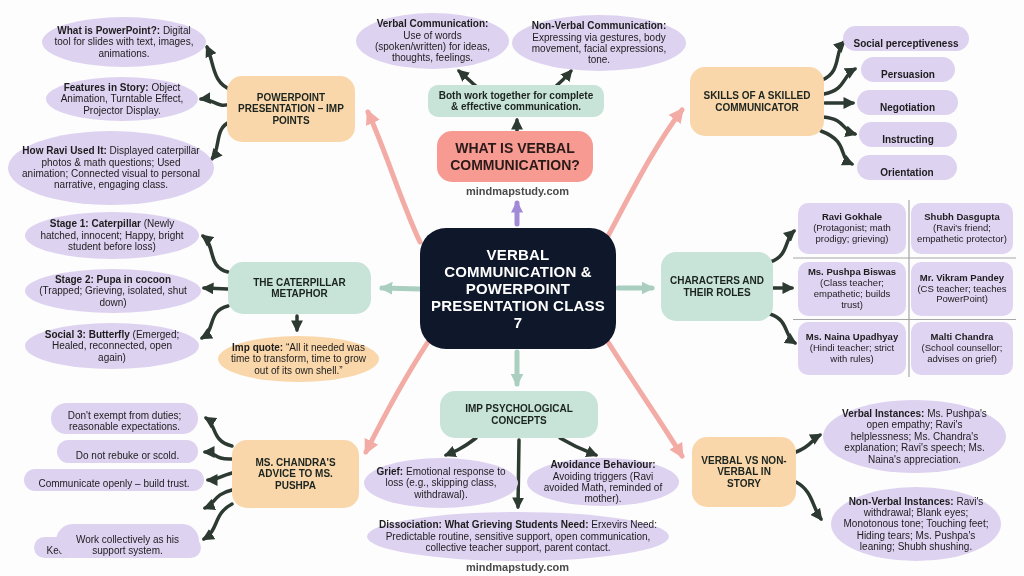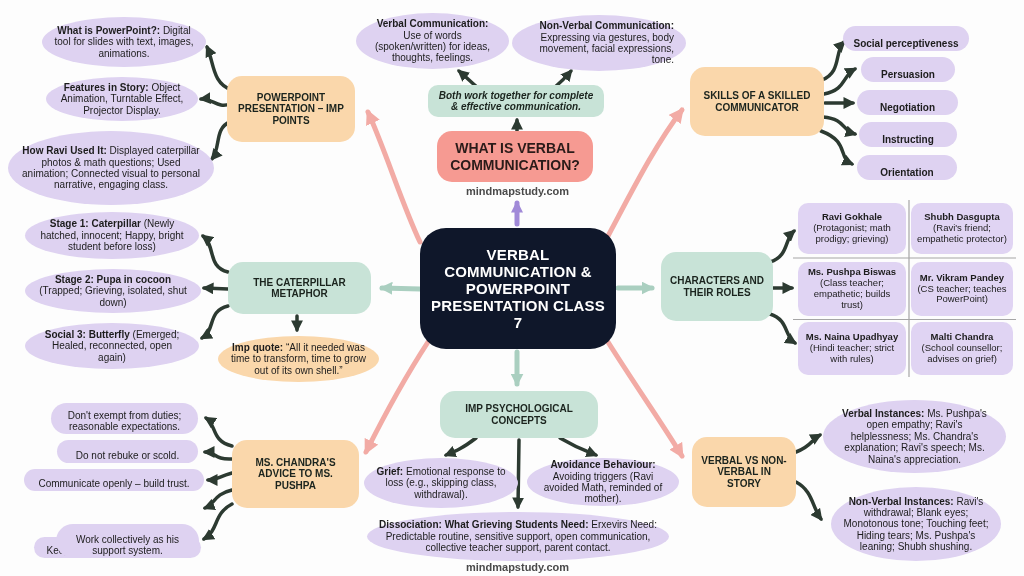--- a/index.html
+++ b/index.html
@@ -9,21 +9,21 @@
   .node{position:absolute;z-index:2;display:flex;align-items:center;justify-content:center;
         text-align:center;box-sizing:border-box;color:#1c1c1c;}
   .txt{margin:0;line-height:1.14;}
   .bubble{background:#ded2f1;border-radius:50%;font-size:10px;padding:3px 12px;}
   .pill{background:#ded2f1;border-radius:999px;font-size:10px;font-weight:bold;padding:2px 8px;align-items:flex-end;}
   .bubble b{font-weight:bold;}
   .header{border-radius:15px;font-weight:bold;font-size:10px;line-height:1.15;padding:4px 8px;color:#1b241e;}
   .peach{background:#fad7ab;}
   .mint{background:#c8e3d7;}
   .salmon{background:#f69a92;color:#2a1b19;}
-  .note{background:#c8e3d7;border-radius:10px;font-weight:bold;font-size:10px;padding:3px 8px;color:#1b241e;font-style:italic;}
+  .note{background:#c8e3d7;border-radius:10px;font-weight:bold;font-size:10px;padding:3px 8px;color:#1b241e;}
   .center-box{background:#0f172a;color:#ffffff;border-radius:26px;font-weight:bold;font-size:15px;
               line-height:1.25;padding:8px;letter-spacing:.2px;}
   .quote{background:#fad7ab;border-radius:50%;font-size:10px;padding:3px 10px;}
   .char-cell{background:#e0d4f3;border-radius:10px;font-size:9.5px;padding:3px 5px;line-height:1.12;}
   .char-cell b{display:block;font-size:9.5px;}
   .site{position:absolute;z-index:2;font-size:11px;font-weight:bold;color:#4a4a4a;text-align:center;}
 </style>
 </head>
 <body>
 
@@ -108,21 +108,21 @@
     <span>WHAT IS VERBAL COMMUNICATION?</span>
   </div>
   <div class="site" style="left:455px;top:185px;width:125px;">mindmapstudy.com</div>
   <div class="node note" style="left:428px;top:85px;width:176px;height:32px;">
     <span>Both work together for complete &amp; effective communication.</span>
   </div>
   <div class="node bubble" style="left:356px;top:13px;width:153px;height:56px;">
     <p class="txt"><b>Verbal Communication:</b>
     <span>Use of words (spoken/written) for ideas, thoughts, feelings.</span></p>
   </div>
-  <div class="node bubble" style="left:512px;top:15px;width:174px;height:56px;text-align:right;">
+  <div class="node bubble" style="left:512px;top:15px;width:174px;height:56px;">
     <p class="txt"><b>Non-Verbal Communication:</b>
     <span>Expressing via gestures, body movement, facial expressions, tone.</span></p>
   </div>
 
   <div class="node header peach" style="left:227px;top:76px;width:128px;height:66px;">
     <span>POWERPOINT PRESENTATION – IMP POINTS</span>
   </div>
   <div class="node bubble" style="left:42px;top:17px;width:164px;height:50px;">
     <p class="txt"><b>What is PowerPoint?:</b>
     <span>Digital tool for slides with text, images, animations.</span></p>

